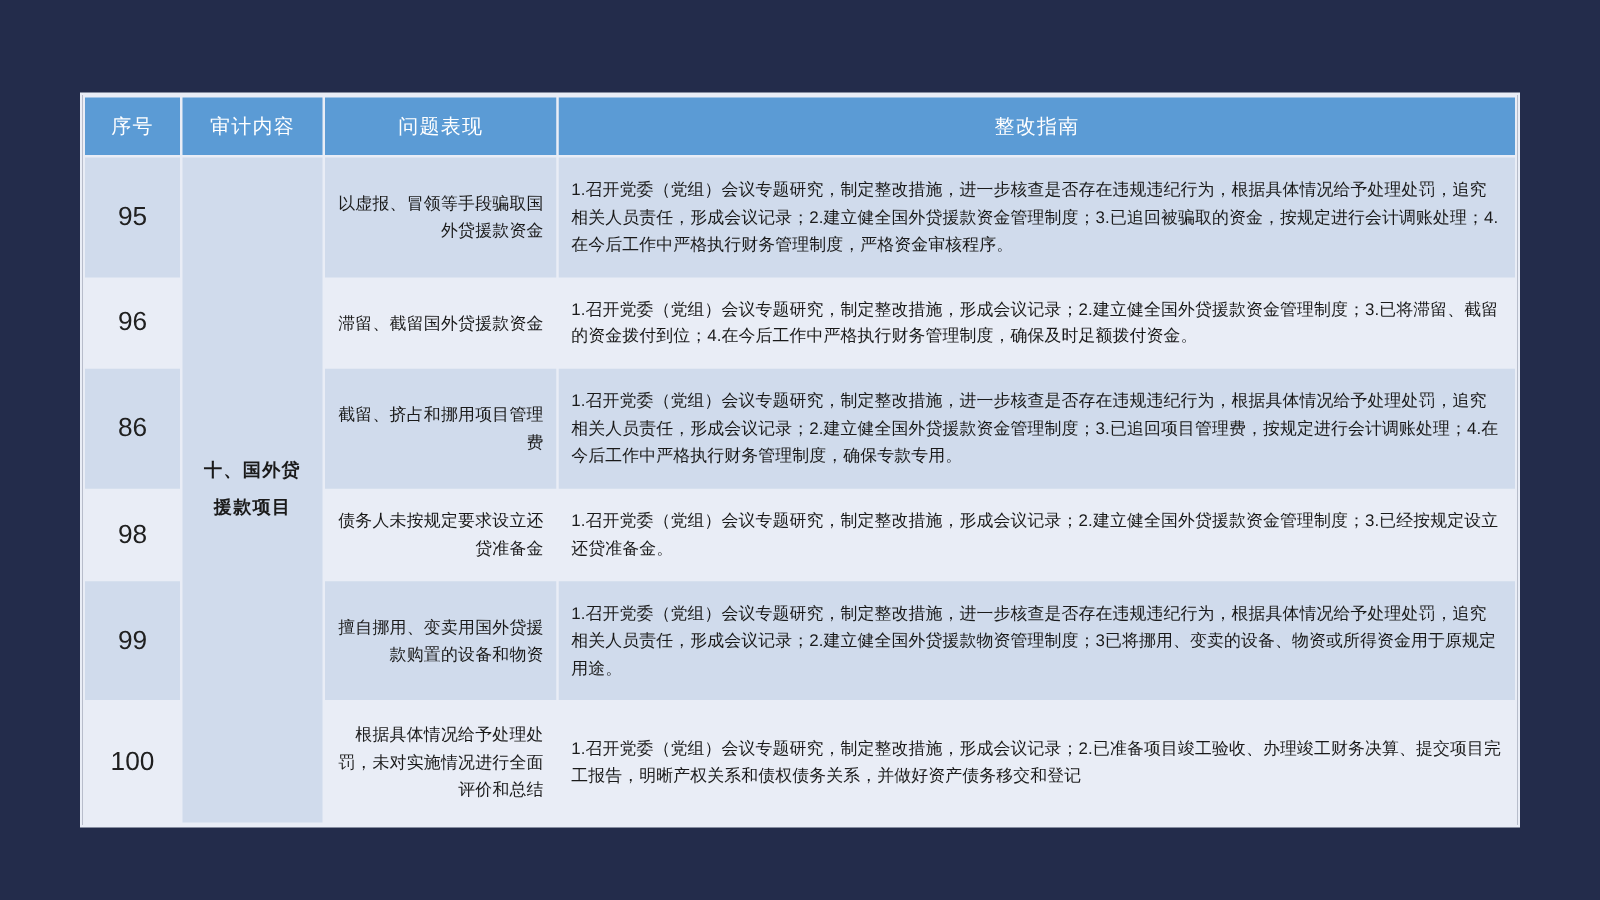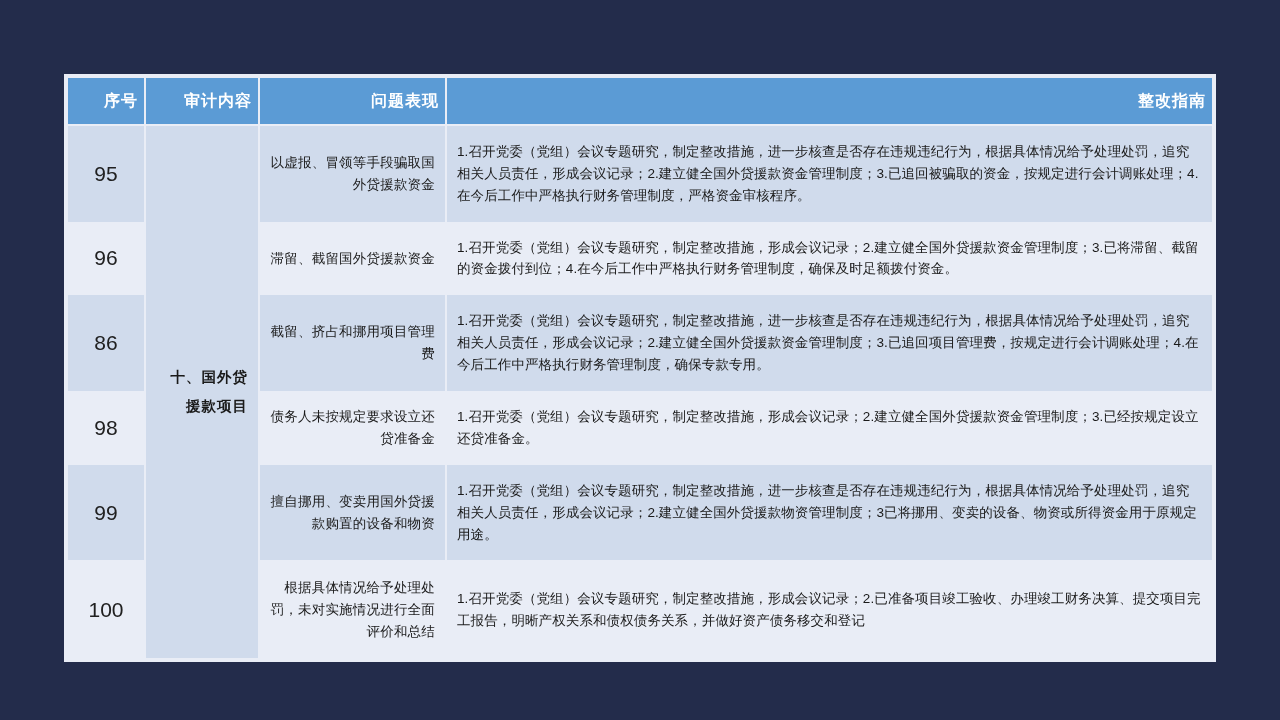--- a/index.html
+++ b/index.html
@@ -39,24 +39,24 @@
     border-collapse: separate;
     border-spacing: 2px;
     table-layout: fixed;
     background: #e9edf6;
   }
 
   
   thead th {
     background: #5b9bd5;
     color: #ffffff;
-    font-weight: bold;
+    font-weight: normal;
     font-size: 16px;
     letter-spacing: 1px;
-    text-align: right;
+    text-align: center;
     vertical-align: middle;
     height: 46px;
     padding: 4px 6px;
   }
 
   
   col.c-seq      { width: 76px; }
   col.c-audit    { width: 112px; }
   col.c-problem  { width: 185px; }
   col.c-guide    { width: auto; }
@@ -70,21 +70,21 @@
     padding: 8px 10px;
   }
 
   td.seq-cell {
     text-align: center;
     font-size: 21px;
     color: #202020;
   }
 
   td.audit-cell {
-    text-align: right;
+    text-align: center;
     font-weight: bold;
     font-size: 14.5px;
     line-height: 2.0;
     background: #d0dbec;
     letter-spacing: 1px;
   }
 
   td.problem-cell {
     text-align: right;
     letter-spacing: 0.2px;

